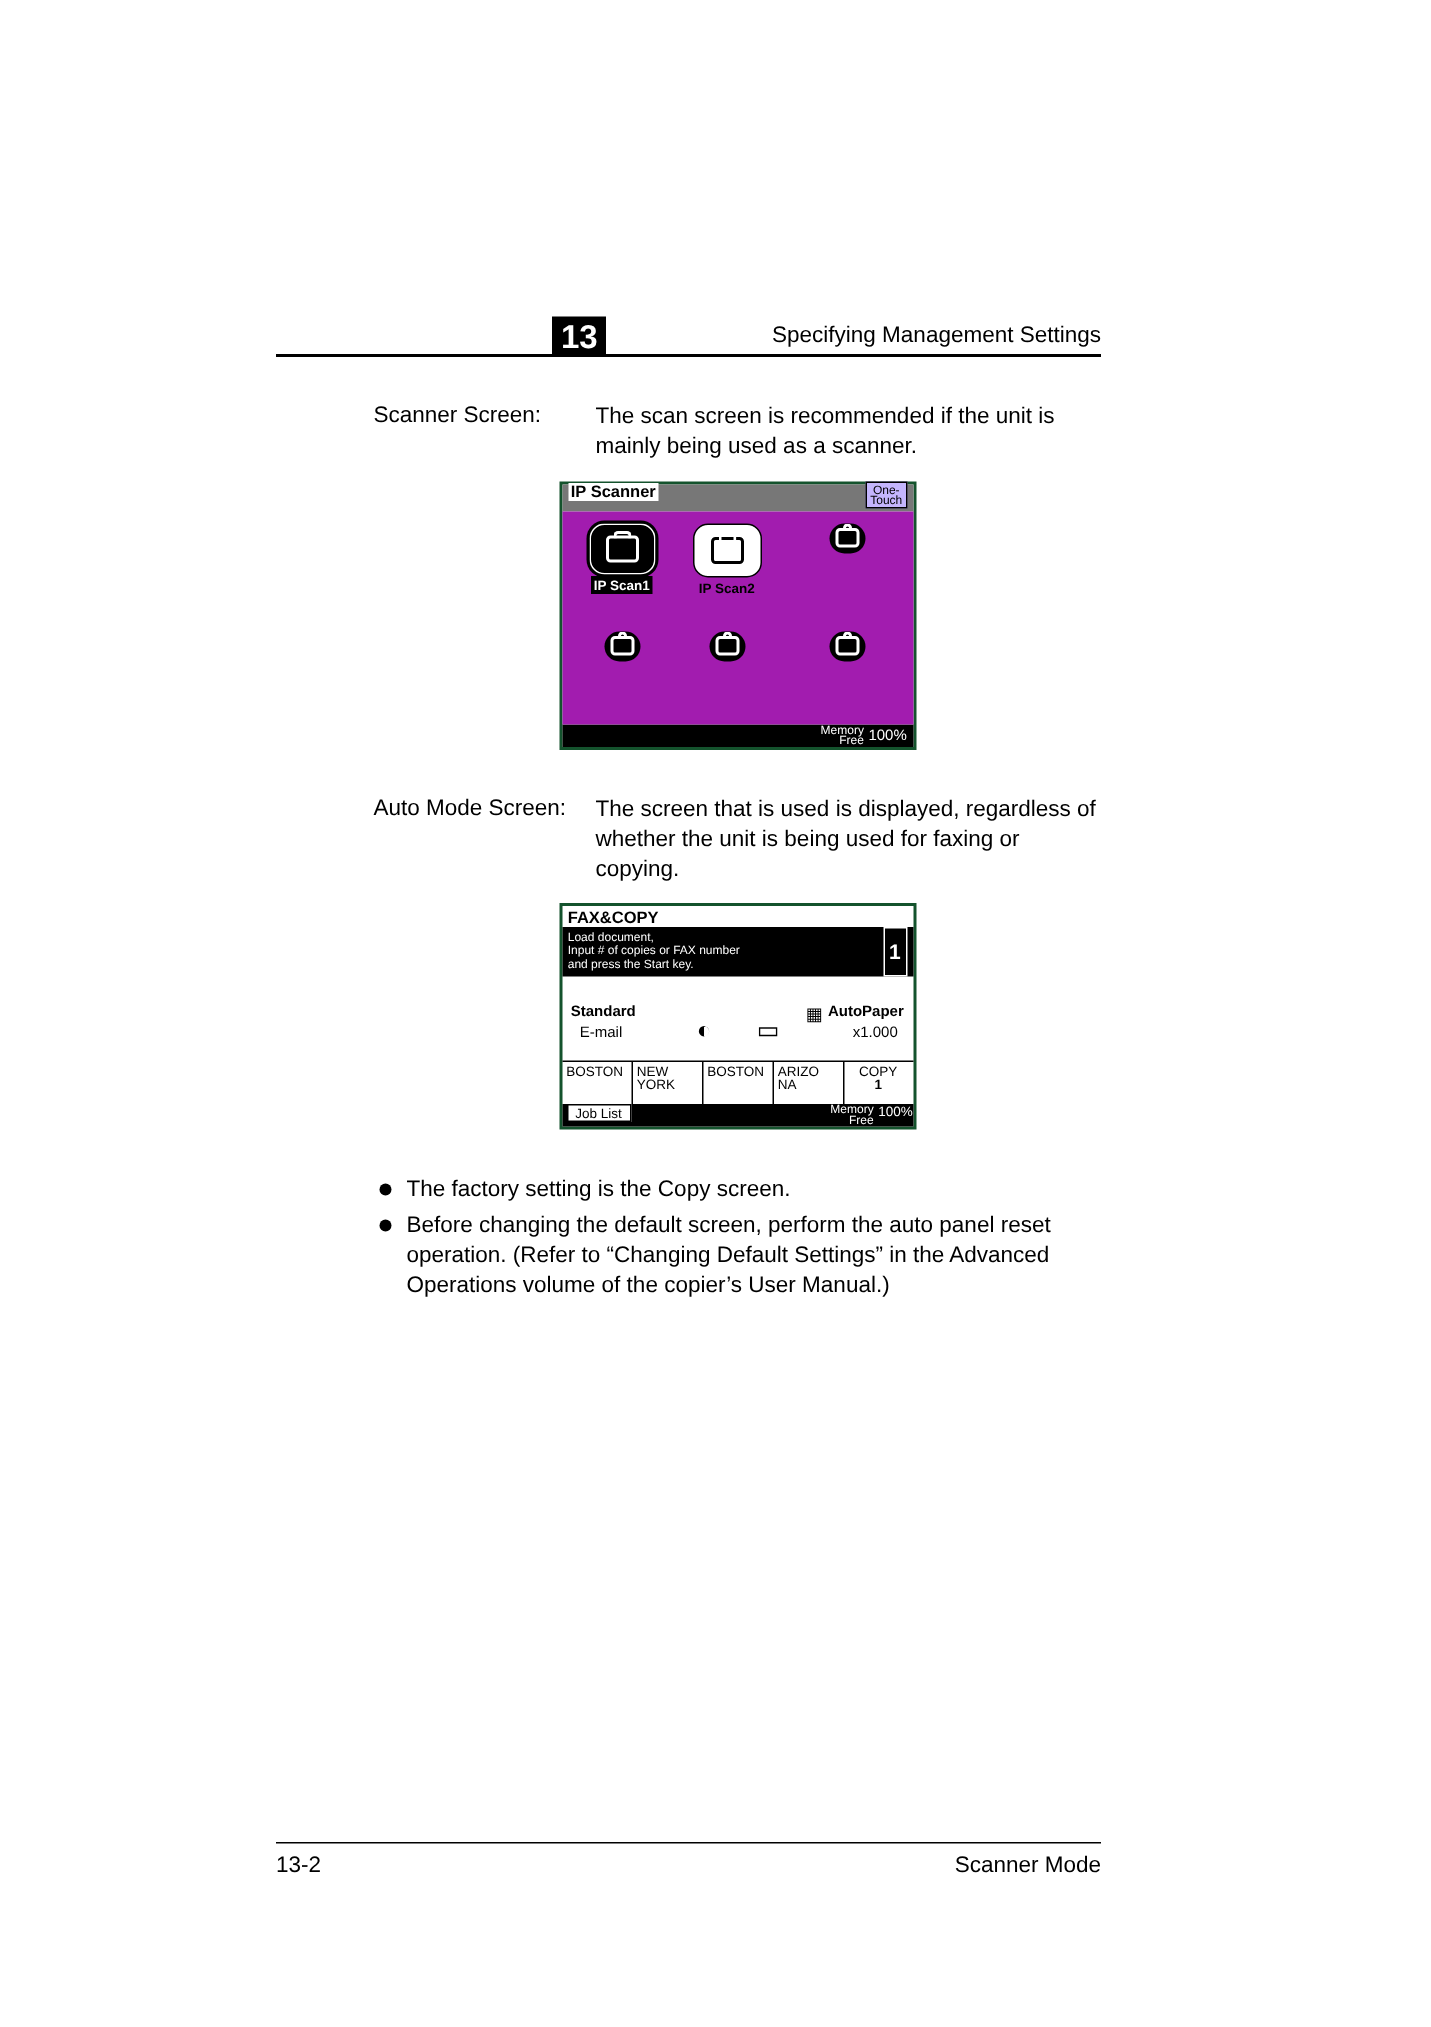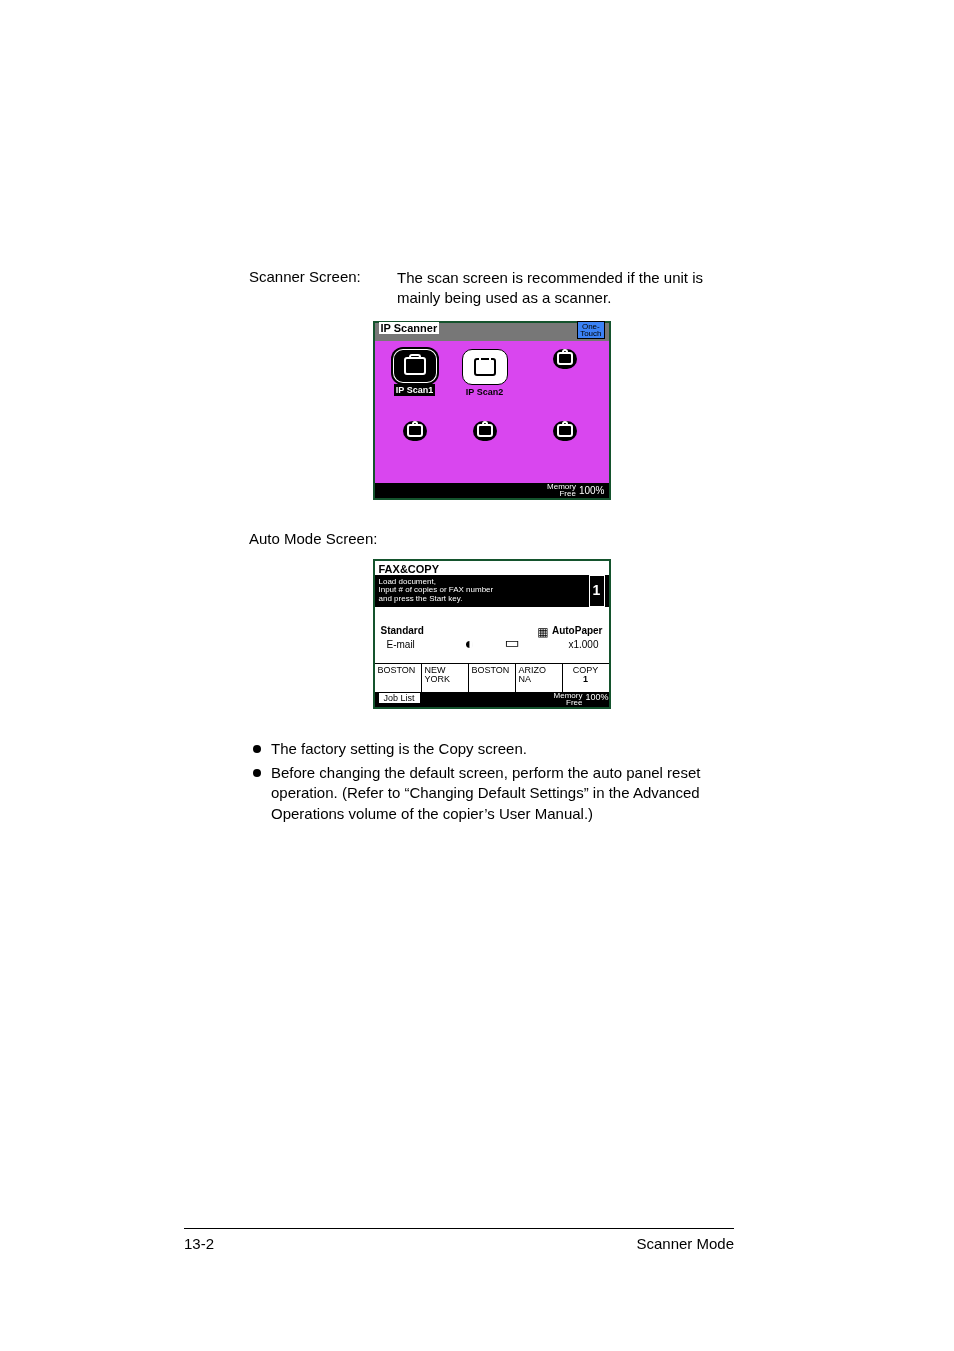--- a/index.html
+++ b/index.html
@@ -8,22 +8,22 @@
   .chapter-box{position:absolute;left:184px;bottom:-2px;background:#000;color:#fff;font-size:22px;font-weight:bold;padding:3px 6px 2px 6px;line-height:1}
   .header-title{position:absolute;right:0;bottom:4px;font-size:15px}
   .content{position:absolute;top:268px;left:249px;right:220px}
   .row{display:flex;margin-bottom:8px}
   .label{width:148px;font-size:15px;flex:none}
   .desc{font-size:15px;line-height:1.35}
   
   .shot{width:234px;border:2px solid #14532d;margin:12px auto 30px auto;position:relative;background:#fff}
   .shot-titlebar{height:18px;background:#777;position:relative}
   .shot-titlebar .t{position:absolute;left:4px;top:-1px;font-size:11px;font-weight:bold;color:#000;background:#fff;padding:0 2px}
-  .onetouch{position:absolute;right:4px;top:-2px;font-size:8px;line-height:0.9;border:1px solid #000;background:#3b82f6;padding:1px 2px;text-align:center}
-  .shot-body{height:142px;position:relative;background:#d946ef}
+  .onetouch{position:absolute;right:4px;top:-2px;font-size:8px;line-height:0.9;border:1px solid #000;background:#c4b5fd;padding:1px 2px;text-align:center}
+  .shot-body{height:142px;position:relative;background:#a21caf}
   .btn-wrap{position:absolute;width:60px;text-align:center;font-size:9px;font-weight:bold;color:#fff}
   .btn-icon{width:44px;height:34px;margin:0 auto 2px auto;border-radius:10px;background:#000;display:flex;align-items:center;justify-content:center}
   .btn-icon .glyph{width:18px;height:14px;border:2px solid #fff;border-radius:3px;position:relative}
   .btn-icon .glyph:before{content:"";position:absolute;top:-5px;left:3px;right:3px;height:3px;border:2px solid #fff;border-bottom:none;border-radius:3px 3px 0 0}
   .btn-wrap.sel .btn-icon{box-shadow:0 0 0 2px #000, inset 0 0 0 1px #fff}
   .btn-wrap.sel .cap{background:#000;color:#fff;padding:1px 2px}
   .small-icon{width:24px;height:20px}
   .shot-footer{height:15px;background:#000;color:#fff;font-size:10px;display:flex;justify-content:flex-end;align-items:center;padding:0 4px}
   .shot-footer .mem{font-size:8px;line-height:0.9;text-align:right;margin-right:3px}
   
@@ -51,20 +51,24 @@
   
   .footer{position:absolute;left:184px;right:220px;bottom:100px;border-top:1px solid #000;height:22px}
   .footer .pn{position:absolute;left:0;top:6px;font-size:15px}
   .footer .mode{position:absolute;right:0;top:6px;font-size:15px}
 </style>
 </head>
 <body>
 
 <div class="page">
 
+  <div class="header">
+    <div class="chapter-box">13</div>
+    <div class="header-title">Specifying Management Settings</div>
+  </div>
 
   <div class="content">
 
     <div class="row">
       <div class="label">Scanner Screen:</div>
       <div class="desc">The scan screen is recommended if the unit is mainly being used as a scanner.</div>
     </div>
 
     <div class="shot">
       <div class="shot-titlebar">
@@ -111,20 +115,21 @@
       <div class="shot-footer">
         <span class="mem">
           <span>Memory</span><br><span>Free</span>
         </span>
         <span>100%</span>
       </div>
     </div>
 
     <div class="row">
       <div class="label" style="width:148px">Auto Mode Screen:</div>
+      <div class="desc">The screen that is used is displayed, regardless of whether the unit is being used for faxing or copying.</div>
     </div>
 
     <div class="shot">
       <div class="fax-title">FAX&amp;COPY</div>
       <div class="fax-banner">
         <span>Load document,</span><br>
         <span>Input # of copies or FAX number</span><br>
         <span>and press the Start key.</span>
         <span class="num">1</span>
       </div>

